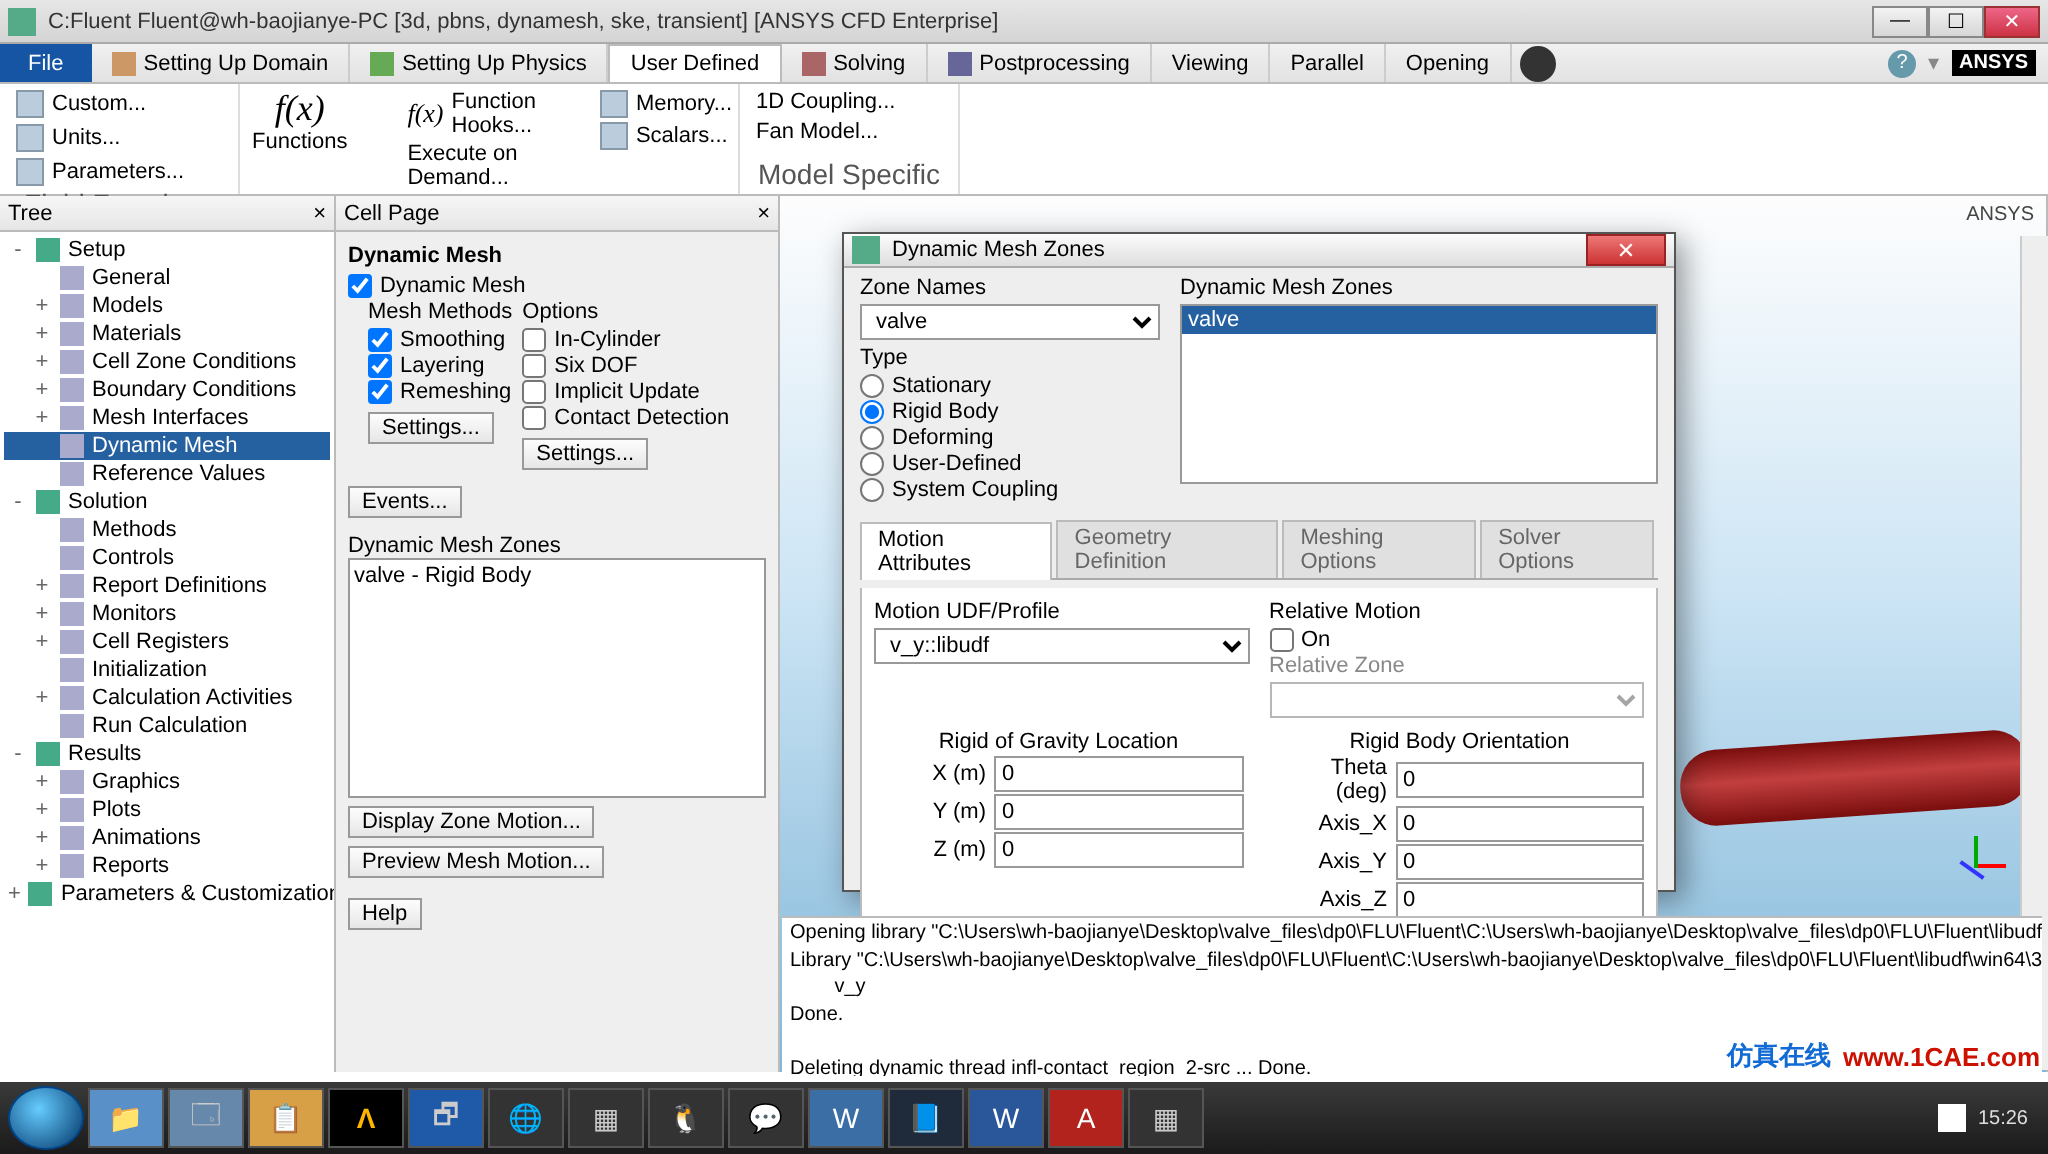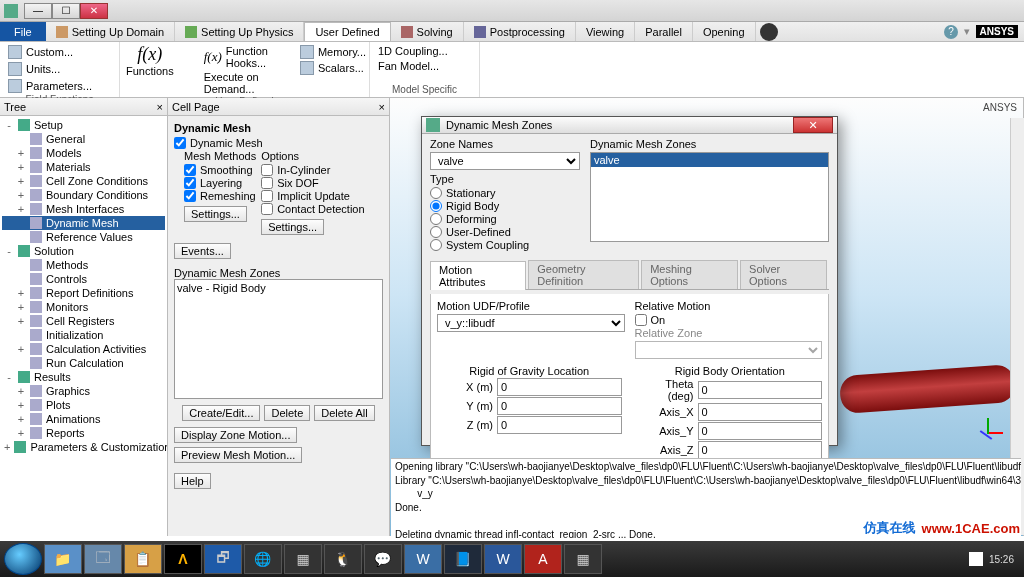--- a/index.html
+++ b/index.html
@@ -19,21 +19,21 @@
 .rtab.file { background: #1555a3; color: #fff; border: 0; padding: 2px 14px; }
 .rtab.active { background: #fff; border-top: 1px solid #bbb; border-left: 1px solid #bbb; border-right: 1px solid #bbb; }
 .rtab .ico { width: 12px; height: 12px; display: inline-block; }
 .ribbon-right { margin-left: auto; display: flex; align-items: center; gap: 6px; padding-right: 6px; }
 .ansys-logo { background: #000; color: #fff; font-weight: bold; padding: 1px 4px; font-size: 10px; }
 .help-circle { width: 14px; height: 14px; border-radius: 50%; background: #69a; color: #fff; display: flex; align-items: center; justify-content: center; font-size: 10px; }
 
 
 .ribbon { height: 56px; background: #fff; border-bottom: 1px solid #bbb; display: flex; }
 .rgroup { border-right: 1px solid #ddd; padding: 2px 6px; display: flex; flex-direction: column; }
-.rgroup .label { text-align: center; color: #555; font-size: 10px; margin-top: auto; }
+.rgroup .label { text-align: center; color: #555; font-size: 14px; margin-top: auto; }
 .rgroup .items { display: flex; flex-direction: column; gap: 1px; font-size: 11px; }
 .rgroup .items.row { flex-direction: row; gap: 28px; }
 .ritem { display: flex; align-items: center; gap: 4px; padding: 1px 2px; }
 .ritem .rico { width: 14px; height: 14px; background: #bcd; border: 1px solid #89a; }
 .fx { font-family: italic serif; font-size: 18px; font-style: italic; }
 
 
 .layout { display: flex; height: 438px; }
 .col { border-right: 1px solid #bbb; overflow: hidden; display: flex; flex-direction: column; }
 .col-hdr { height: 18px; background: linear-gradient(#f6f6f6,#e6e6e6); border-bottom: 1px solid #bbb; display: flex; align-items: center; padding: 0 4px; font-size: 11px; }
@@ -112,20 +112,21 @@
 
 .watermark{position:absolute; right:4px; bottom:40px; display:flex; align-items:center; gap:6px; font-size:13px;}
 .watermark .cn{color:#126bd4; font-weight:bold;}
 .watermark .url{color:#c10; font-weight:bold;}
 </style>
 </head>
 <body>
 
 <div class="titlebar">
   <div class="fluent-ico"></div>
+  <div class="title">C:Fluent Fluent@wh-baojianye-PC [3d, pbns, dynamesh, ske, transient] [ANSYS CFD Enterprise]</div>
   <div class="winbtns">
     <div class="winbtn">—</div>
     <div class="winbtn">☐</div>
     <div class="winbtn close">✕</div>
   </div>
 </div>
 
 <div class="ribbon-tabs">
   <div class="rtab file">File</div>
   <div class="rtab">
@@ -401,25 +402,20 @@
               <span>Contact Detection</span>
             </div>
           <div style="margin-top:4px"><button class="btn sm">Settings...</button></div>
         </div>
       </div>
       <div style="margin:8px 0"><button class="btn sm">Events...</button></div>
       <div>Dynamic Mesh Zones</div>
       <div class="listbox">
           <div>valve - Rigid Body</div>
         </div>
-      <div class="task-btns">
-        <button class="btn sm">Create/Edit...</button>
-        <button class="btn sm">Delete</button>
-        <button class="btn sm">Delete All</button>
-      </div>
       <div style="margin:4px 0"><button class="btn sm">Display Zone Motion...</button></div>
       <div style="margin:4px 0"><button class="btn sm">Preview Mesh Motion...</button></div>
       <div style="margin-top:10px"><button class="btn sm">Help</button></div>
     </div>
   </div>
 
   <div class="col main-col">
     <div class="ansys-badge">ANSYS</div>
     <div class="pipe"></div>
     <div class="triad">

